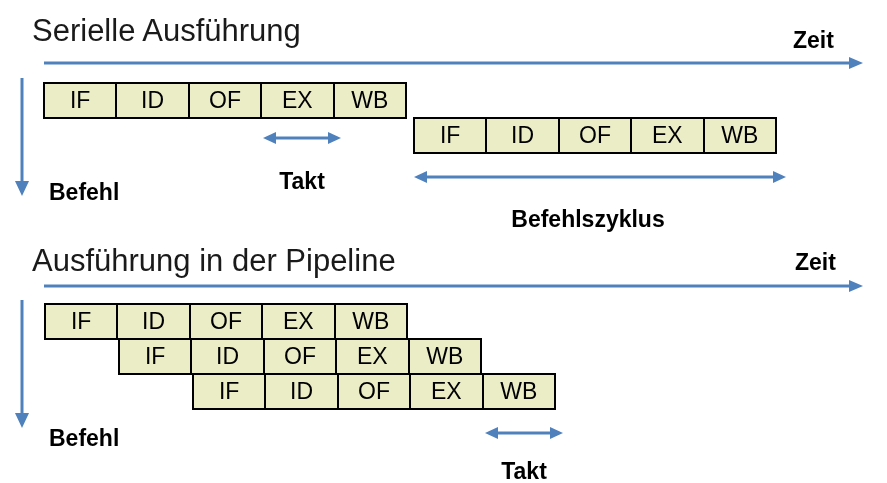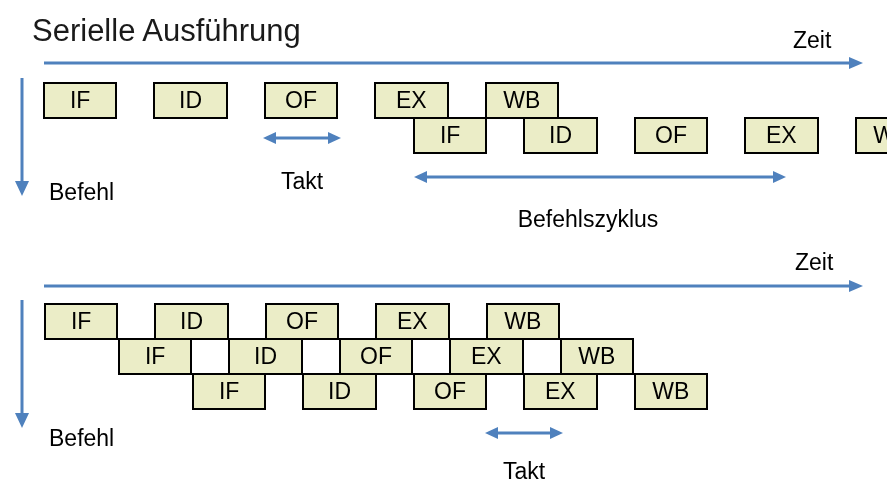--- a/index.html
+++ b/index.html
@@ -18,24 +18,25 @@
     line-height: 1.15;
     color: #1a1a1a;
     white-space: nowrap;
   }
   .label {
     position: absolute;
     font-size: 23px;
     line-height: 1.1;
     color: #000000;
     white-space: nowrap;
+    font-weight: bold;
   }
   .label.centered { text-align: center; margin-top: 18px; }
   .arrow { position: absolute; display: block; }
-  .stage-row { position: absolute; display: flex; gap: 38px; }
+  .stage-row { position: absolute; display: flex; }
   .cell {
     box-sizing: border-box;
     width: 74.4px;
     height: 37px;
     background: #ebedc7;
     border: 2px solid #000000;
     margin-left: -2px;
     display: flex;
     align-items: center;
     justify-content: center;
@@ -90,20 +91,21 @@
   <div class="label centered" style="left:252px; top:151px; width:100px;">Takt</div>
 
   <svg class="arrow" style="left:413px; top:170px;" width="374" height="14">
     <line x1="12" y1="7" x2="362" y2="7" stroke="#4f81bd" stroke-width="3"></line>
     <polygon points="14,1 1,7 14,13" fill="#4f81bd"></polygon>
     <polygon points="360,1 373,7 360,13" fill="#4f81bd"></polygon>
   </svg>
 
   <div class="label centered" style="left:401px; top:189px; width:374px;">Befehlszyklus</div>
 
+  <div class="title" style="left:32px; top:243px;">Ausführung in der Pipeline</div>
 
   <div class="label" style="left:795px; top:250px;">Zeit</div>
 
   <svg class="arrow" style="left:44px; top:279px;" width="820" height="14">
     <line x1="0" y1="7" x2="806" y2="7" stroke="#4f81bd" stroke-width="3"></line>
     <polygon points="805,1 819,7 805,13" fill="#4f81bd"></polygon>
   </svg>
 
   <svg class="arrow" style="left:14px; top:300px;" width="16" height="128">
     <line x1="8" y1="0" x2="8" y2="115" stroke="#4f81bd" stroke-width="3"></line>

